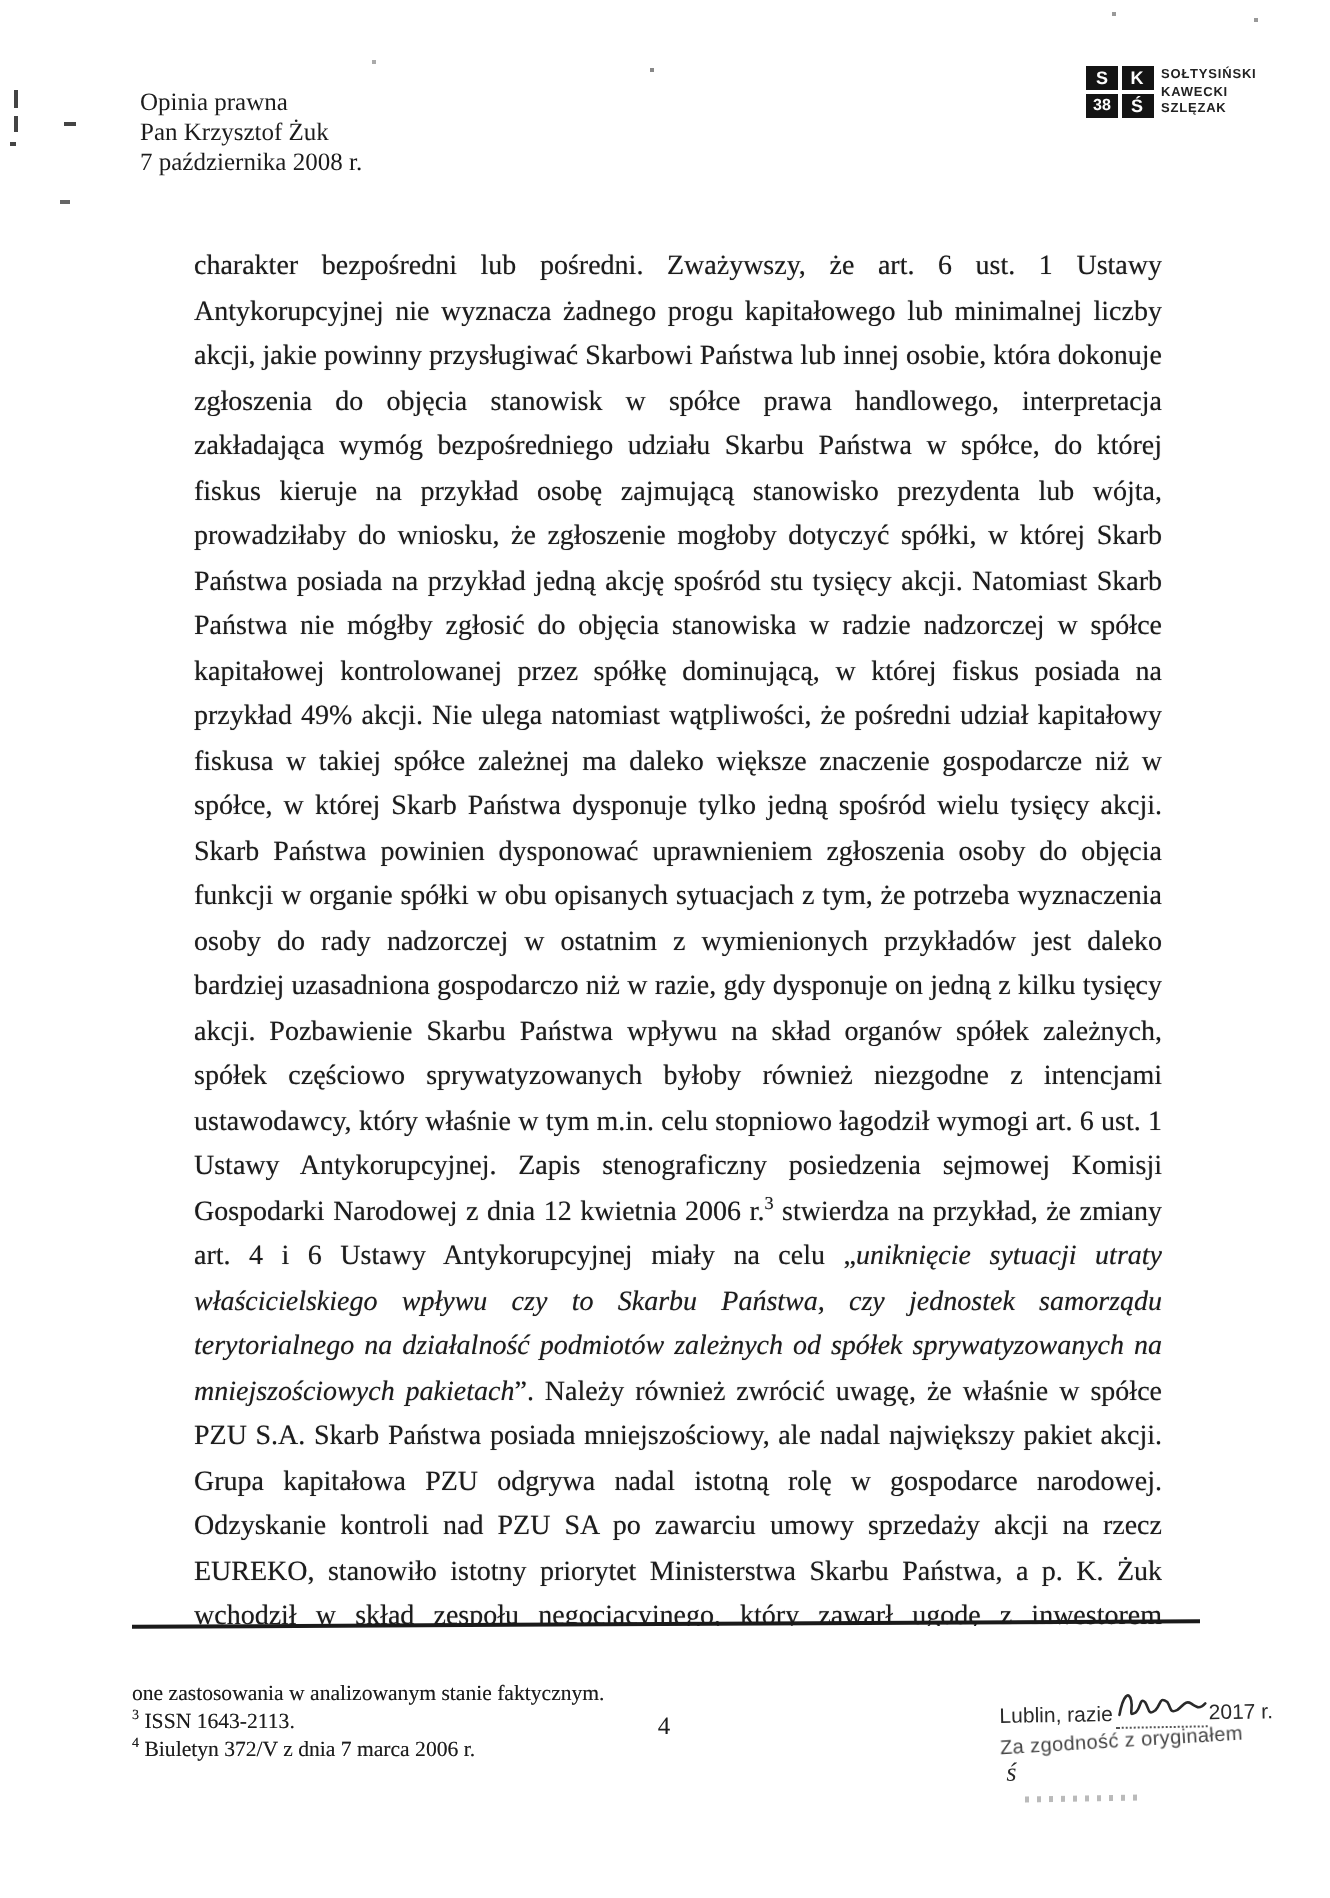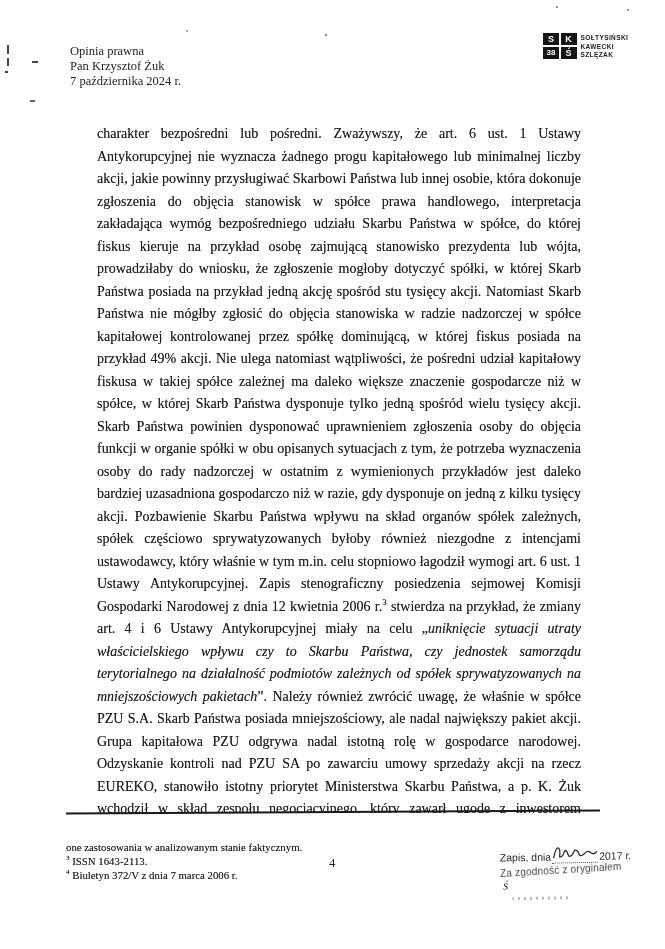--- a/index.html
+++ b/index.html
@@ -106,40 +106,40 @@
     <div class="logo-text">
       <div>SOŁTYSIŃSKI</div>
       <div>KAWECKI</div>
       <div>SZLĘZAK</div>
     </div>
   </div>
 
   <div class="header">
     <div>Opinia prawna</div>
     <div>Pan Krzysztof Żuk</div>
-    <div>7 października 2024 r.</div>
+    <div>7 października 2008 r.</div>
   </div>
 
   <div class="body-text">
     <span>charakter bezpośredni lub pośredni. Zważywszy, że art. 6 ust. 1 Ustawy Antykorupcyjnej nie wyznacza żadnego progu kapitałowego lub minimalnej liczby akcji, jakie powinny przysługiwać Skarbowi Państwa lub innej osobie, która dokonuje zgłoszenia do objęcia stanowisk w spółce prawa handlowego, interpretacja zakładająca wymóg bezpośredniego udziału Skarbu Państwa w spółce, do której fiskus kieruje na przykład osobę zajmującą stanowisko prezydenta lub wójta, prowadziłaby do wniosku, że zgłoszenie mogłoby dotyczyć spółki, w której Skarb Państwa posiada na przykład jedną akcję spośród stu tysięcy akcji. Natomiast Skarb Państwa nie mógłby zgłosić do objęcia stanowiska w radzie nadzorczej w spółce kapitałowej kontrolowanej przez spółkę dominującą, w której fiskus posiada na przykład 49% akcji. Nie ulega natomiast wątpliwości, że pośredni udział kapitałowy fiskusa w takiej spółce zależnej ma daleko większe znaczenie gospodarcze niż w spółce, w której Skarb Państwa dysponuje tylko jedną spośród wielu tysięcy akcji. Skarb Państwa powinien dysponować uprawnieniem zgłoszenia osoby do objęcia funkcji w organie spółki w obu opisanych sytuacjach z tym, że potrzeba wyznaczenia osoby do rady nadzorczej w ostatnim z wymienionych przykładów jest daleko bardziej uzasadniona gospodarczo niż w razie, gdy dysponuje on jedną z kilku tysięcy akcji. Pozbawienie Skarbu Państwa wpływu na skład organów spółek zależnych, spółek częściowo sprywatyzowanych byłoby również niezgodne z intencjami ustawodawcy, który właśnie w tym m.in. celu stopniowo łagodził wymogi art. 6 ust. 1 Ustawy Antykorupcyjnej. Zapis stenograficzny posiedzenia sejmowej Komisji Gospodarki Narodowej z dnia 12 kwietnia 2006 r.</span><span class="sup">3</span><span> stwierdza na przykład, że zmiany art. 4 i 6 Ustawy Antykorupcyjnej miały na celu „</span><span class="seg-italic">uniknięcie sytuacji utraty właścicielskiego wpływu czy to Skarbu Państwa, czy jednostek samorządu terytorialnego na działalność podmiotów zależnych od spółek sprywatyzowanych na mniejszościowych pakietach</span><span>”. Należy również zwrócić uwagę, że właśnie w spółce PZU S.A. Skarb Państwa posiada mniejszościowy, ale nadal największy pakiet akcji. Grupa kapitałowa PZU odgrywa nadal istotną rolę w gospodarce narodowej. Odzyskanie kontroli nad PZU SA po zawarciu umowy sprzedaży akcji na rzecz EUREKO, stanowiło istotny priorytet Ministerstwa Skarbu Państwa, a p. K. Żuk wchodził w skład zespołu negocjacyjnego, który zawarł ugodę z inwestorem zagranicznym. Sprawozdanie Komisji Skarbu Państwa</span><span class="sup">4</span><span> przyjęło ostatecznie uzgodnienia dotyczące rządowego projektu ustawy o</span>
   </div>
 
   <div class="fn-sep"></div>
 
   <div class="footnotes">
     <div>one zastosowania w analizowanym stanie faktycznym.</div>
     <div><span class="sup">3</span><span> ISSN 1643-2113.</span></div>
     <div><span class="sup">4</span><span> Biuletyn 372/V z dnia 7 marca 2006 r.</span></div>
   </div>
 
   <div class="page-num">4</div>
 
   <div class="stamp">
     <div class="stamp-line1">
-      <span>Zapis, dnia</span>
+      <span>Lublin, razie</span>
       <span class="stamp-date-script">
         <svg width="46" height="16" viewBox="0 0 46 16">
           <path d="M2,13 C4,3 7,1 8,6 C9,11 6,14 10,12 C13,10 12,4 15,7 C17,10 16,14 20,11 C23,8 22,4 26,7 C28,10 27,13 31,11 C34,9 35,6 38,8 C41,10 42,11 45,8" fill="none" stroke="#2a2a2a" stroke-width="1.3" stroke-linecap="round"></path>
         </svg>
       </span>
       <span>2017 r.</span>
     </div>
     <div class="stamp-cert">Za zgodność z oryginałem</div>
     <div class="stamp-initial">ś</div>
     <div class="stamp-faint"></div>

